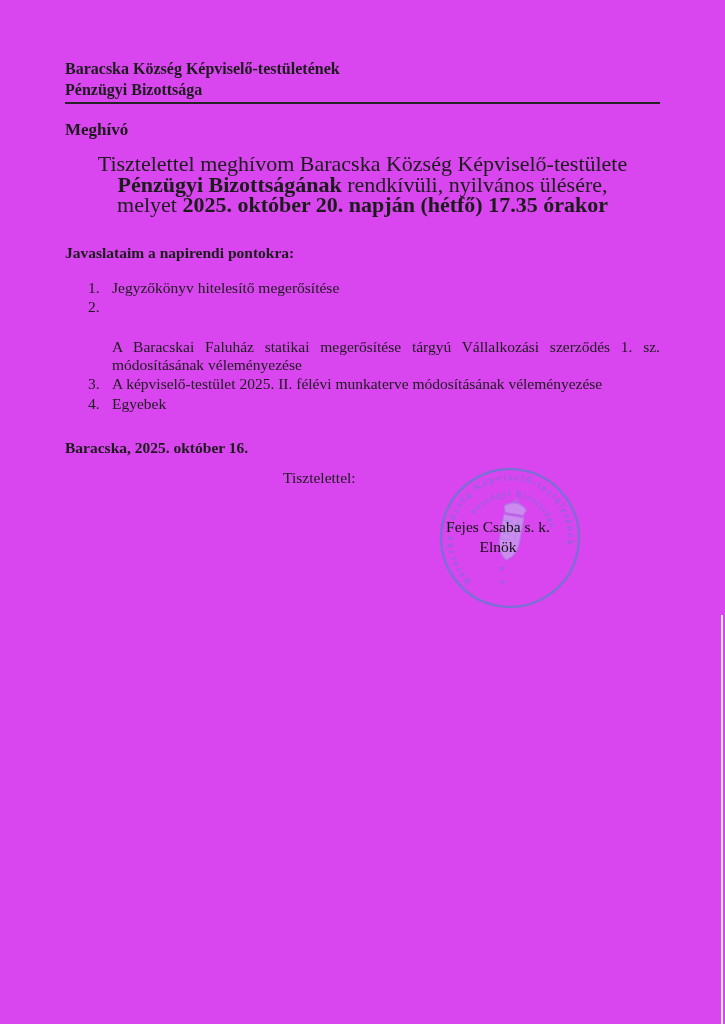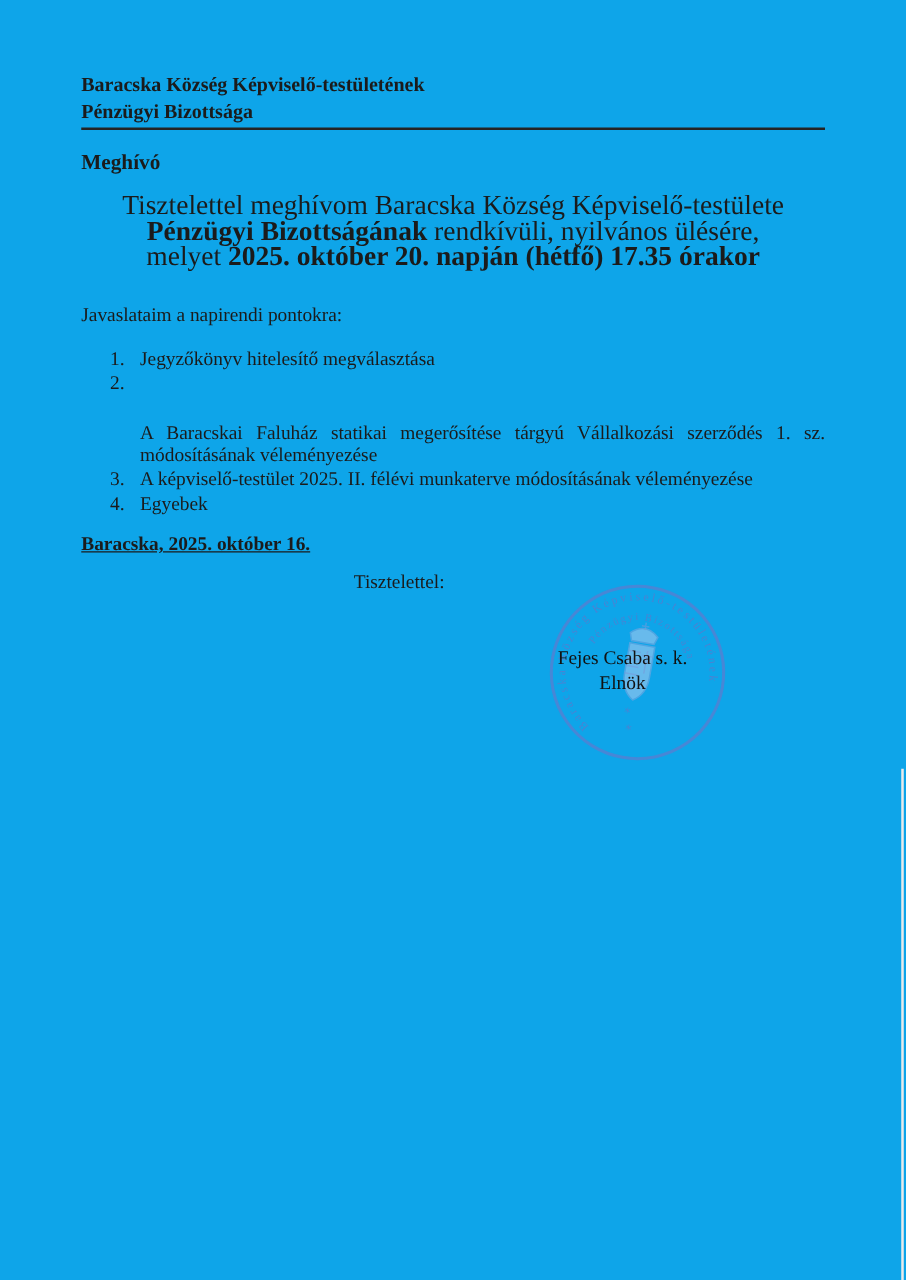--- a/index.html
+++ b/index.html
@@ -2,46 +2,46 @@
 <html><head>
 <meta charset="utf-8">
 <style>
   * { margin:0; padding:0; box-sizing:border-box; }
   html,body { background:#ffffff; }
   body {
     width:725px; height:1024px; position:relative; overflow:hidden;
     font-family:"Liberation Serif","DejaVu Serif",serif;
     color:#1b1b1b;
   }
-  .page { position:absolute; inset:0; background:#0ea5e9; }
+  .page { position:absolute; inset:0; background:#d946ef; }
   .content { position:absolute; left:65px; width:595px; top:0; }
 
   .doc-header {
     padding-top:58px; padding-bottom:2px;
     font-weight:bold; font-size:16px; line-height:21px;
     border-bottom:2.5px solid #242424;
   }
 
   .doc-title { margin-top:15px; text-align:left; font-size:17px; font-weight:bold; line-height:22px; }
 
   .intro { margin-top:13px; text-align:center; font-size:22px; line-height:20.5px; }
   .intro .line { display:block; }
   .intro b { font-weight:bold; }
 
-  .agenda-heading { margin-top:27px; font-weight:normal; font-size:15.5px; line-height:20px; }
+  .agenda-heading { margin-top:27px; font-weight:bold; font-size:15.5px; line-height:20px; }
 
   .agenda-list { margin-top:16px; padding-left:23px; list-style:none; font-size:15.5px; }
   .agenda-item { display:flex; line-height:17.5px; margin-bottom:2px; }
   .agenda-item:last-child { margin-bottom:0; }
   .agenda-num { flex:none; width:24px; }
   .agenda-text { flex:1; }
   .agenda-text.justify { text-align:justify;margin-top:40px; }
 
   .attendance { margin-top:12px; font-size:15.5px; line-height:20px; }
-  .dateline   { margin-top:14px; font-size:15.5px; line-height:20px; font-weight:bold;text-decoration:underline; }
+  .dateline   { margin-top:26px; font-size:15.5px; line-height:20px; font-weight:bold; }
   .salutation { margin-top:10px; font-size:15.5px; line-height:20px; padding-left:218px; }
 
   .stamp { position:absolute; left:437px; top:465px; width:146px; height:146px; z-index:2; opacity:.92; }
   .stamp-ring { fill:none; stroke:#5c7cce; stroke-width:2.4; opacity:.8; }
   .stamp-arc  { fill:none; stroke:none; }
   .stamp-text-outer { font-family:"Liberation Serif",serif; font-size:9.5px; letter-spacing:2.1px; fill:#5a7bcd; opacity:.85; }
   .stamp-text-inner { font-family:"Liberation Serif",serif; font-size:8.5px; letter-spacing:1.4px; fill:#5a7bcd; opacity:.8; }
   .stamp-star { font-family:"DejaVu Sans",sans-serif; font-size:10px; fill:#5a7bcd; opacity:.8; }
   .crest-fill  { fill:#c2cfee; stroke:#8fa6dd; stroke-width:1.2; opacity:.55; }
   .crest-lines { fill:none; stroke:#7f99d8; stroke-width:1.2; opacity:.55; }
@@ -71,21 +71,21 @@
       <span class="line"><span>Tisztelettel meghívom Baracska Község Képviselő-testülete</span></span>
       <span class="line"><b>Pénzügyi Bizottságának</b><span> rendkívüli, nyilvános ülésére,</span></span>
       <span class="line"><span>melyet </span><b>2025. október 20. napján (hétfő) 17.35 órakor</b></span>
     </p>
 
     <div class="agenda-heading">Javaslataim a napirendi pontokra:</div>
 
     <ol class="agenda-list">
       <li class="agenda-item">
         <span class="agenda-num">1.</span>
-        <span class="agenda-text">Jegyzőkönyv hitelesítő megválasztása</span>
+        <span class="agenda-text">Jegyzőkönyv hitelesítő megerősítése</span>
       </li>
       <li class="agenda-item">
         <span class="agenda-num">2.</span>
         <span class="agenda-text justify">A Baracskai Faluház statikai megerősítése tárgyú Vállalkozási szerződés 1. sz. módosításának véleményezése</span>
       </li>
       <li class="agenda-item">
         <span class="agenda-num">3.</span>
         <span class="agenda-text">A képviselő-testület 2025. II. félévi munkaterve módosításának véleményezése</span>
       </li>
       <li class="agenda-item">

